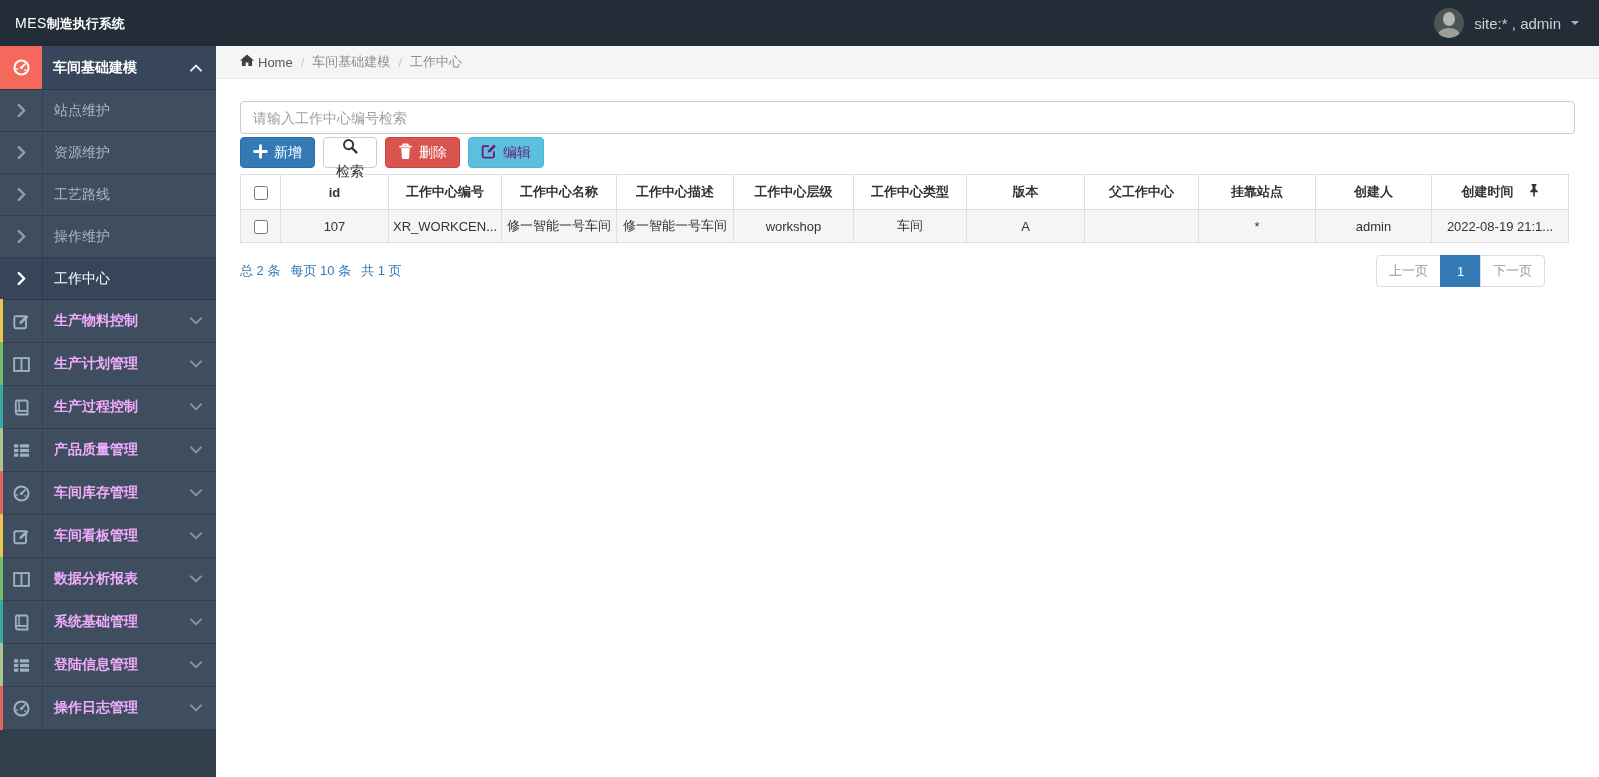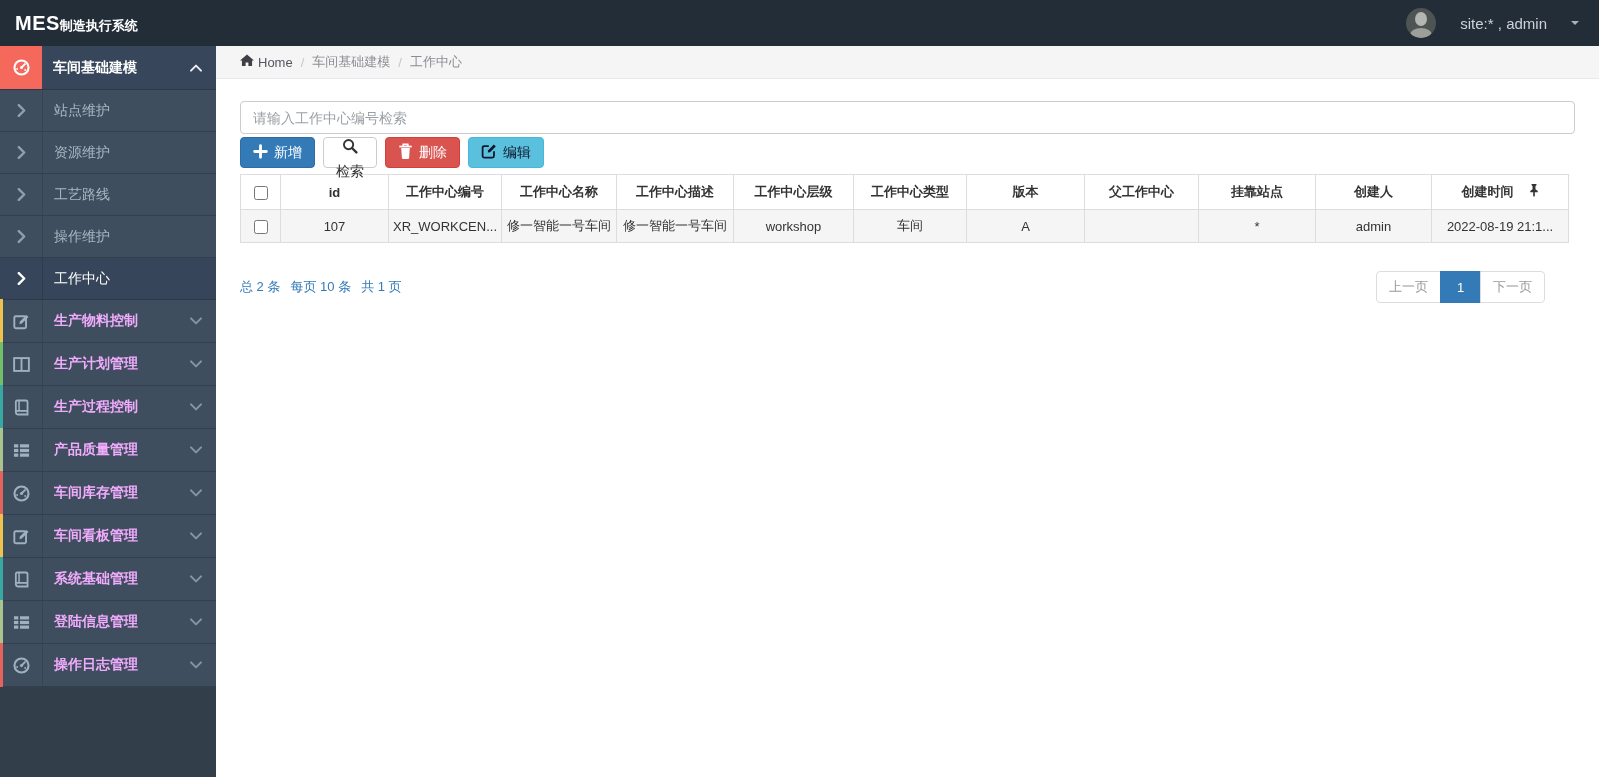--- a/index.html
+++ b/index.html
@@ -4,23 +4,23 @@
 <style>
   html,body{margin:0;padding:0;}
   body{
     width:1599px;height:777px;overflow:hidden;position:relative;
     font-family:"Liberation Sans","DejaVu Sans",sans-serif;background:#fff;
   }
   
   .topbar{position:absolute;top:0;left:0;width:100%;height:46px;background:#232d37;
     display:flex;align-items:center;z-index:20;}
   .logo{width:216px;box-sizing:border-box;padding-left:15px;color:#fff;white-space:nowrap;cursor:pointer;}
-  .logo-mes{font-size:20px;font-weight:bold;letter-spacing:.5px;}
+  .logo-mes{font-size:14px;font-weight:normal;letter-spacing:.5px;}
   .logo-rest{font-size:13px;font-weight:bold;}
-  .topbar-user{margin-left:auto;display:flex;align-items:center;gap:24px;
+  .topbar-user{margin-left:auto;display:flex;align-items:center;gap:10px;
     padding-right:20px;color:#ccd2d7;font-size:15px;cursor:pointer;}
   .avatar{width:30px;height:30px;border-radius:50%;background:#4e5453;position:relative;
     overflow:hidden;display:inline-block;flex:0 0 30px;}
   .av-head{position:absolute;left:9px;top:4px;width:12px;height:14px;border-radius:50%;background:#b4b6b2;}
   .av-body{position:absolute;left:4px;top:20px;width:22px;height:14px;border-radius:50% 50% 0 0;background:#9b9e99;}
   .caret{width:0;height:0;border-left:4px solid transparent;border-right:4px solid transparent;
     border-top:4px solid #aab2b8;display:inline-block;}
   
   .sidebar{position:absolute;top:46px;left:0;width:216px;bottom:0;background:#323e4a;z-index:10;}
   .menu-row{position:relative;display:flex;align-items:center;height:43px;background:#3f4e5e;
@@ -50,32 +50,32 @@
   .content{padding:22px 24px 0 24px;}
   .search-input{width:100%;box-sizing:border-box;height:33px;border:1px solid #ccc;border-radius:4px;
     padding:0 12px;font-size:14px;color:#555;outline:none;font-family:inherit;}
   .search-input::placeholder{color:#9aa0a6;}
   .toolbar{display:flex;gap:8px;margin-top:3px;}
   .btn{display:inline-flex;align-items:center;gap:6px;height:31px;padding:0 12px;border-radius:4px;
     font-size:14px;cursor:pointer;border:1px solid transparent;background:#fff;font-family:inherit;}
   .btn-primary{background:#337ab7;border-color:#2e6da4;color:#fff;}
   .btn-default{background:#fff;border-color:#ccc;color:#333;flex-direction:column;}
   .btn-danger{background:#d9534f;border-color:#d43f3a;color:#fff;}
-  .btn-info{background:#5bc0de;border-color:#46b8da;color:#0f172a;justify-content:center;}
+  .btn-info{background:#5bc0de;border-color:#46b8da;color:#701a75;justify-content:center;}
   
   table.grid{border-collapse:collapse;margin-top:6px;table-layout:fixed;width:1328px;}
   .grid th,.grid td{border:1px solid #ddd;font-size:13px;text-align:center;padding:0 4px;
     overflow:hidden;white-space:nowrap;box-sizing:border-box;}
   .grid th{height:35px;font-weight:bold;color:#333;background:#fff;}
   .grid td{height:33px;color:#333;}
   .grid tbody tr:nth-child(odd){background:#f5f5f5;}
   .grid input[type=checkbox]{width:14px;height:14px;margin:0;vertical-align:middle;cursor:pointer;}
   .pin{margin-left:15px;color:#333;vertical-align:-1px;cursor:pointer;}
   
-  .pagefoot{display:flex;align-items:center;margin-top:28px;padding-right:30px;}
+  .pagefoot{display:flex;align-items:center;margin-top:12px;padding-right:30px;}
   .summary{color:#337ab7;font-size:13px;display:flex;gap:10px;}
   .pager{margin-left:auto;display:inline-flex;}
   .pg{display:inline-flex;align-items:center;justify-content:center;min-width:40px;height:32px;
     padding:0 12px;border:1px solid #ddd;background:#fff;color:#999;font-size:13px;margin-left:-1px;
     cursor:pointer;text-decoration:none;box-sizing:border-box;}
   .pg.prev{border-radius:4px 0 0 4px;margin-left:0;}
   .pg.next{border-radius:0 4px 4px 0;}
   .pg.active{background:#337ab7;border-color:#337ab7;color:#fff;padding:0;min-width:41px;}
 </style>
 </head>
@@ -243,20 +243,35 @@
       </div>
       <div class="menu-row">
         <span class="strip" style="background: rgb(238, 195, 77);"></span>
         <span class="icon-col">
           <svg width="17" height="17" viewBox="0 0 18 18">
             <rect x="1.4" y="3.4" width="12.4" height="12.8" rx="1.6" fill="none" stroke="currentColor" stroke-width="2"></rect>
             <path d="M6.8 11.8l2.6-.6 7-7L14.3 2l-7 7z" fill="currentColor"></path>
           </svg>
         </span>
         <span class="g-label">车间看板管理</span>
+        <span class="row-chev">
+          <svg width="12" height="8" viewBox="0 0 12 8">
+            <path d="M1 1.4l5 5 5-5" fill="none" stroke="currentColor" stroke-width="2" stroke-linecap="round" stroke-linejoin="round"></path>
+          </svg>
+        </span>
+      </div>
+      <div class="menu-row">
+        <span class="strip" style="background: rgb(114, 191, 106);"></span>
+        <span class="icon-col">
+          <svg width="17" height="17" viewBox="0 0 18 18">
+            <rect x="1.2" y="2.2" width="15.6" height="13.6" fill="none" stroke="currentColor" stroke-width="2"></rect>
+            <line x1="9" y1="2.2" x2="9" y2="15.8" stroke="currentColor" stroke-width="2"></line>
+          </svg>
+        </span>
+        <span class="g-label">数据分析报表</span>
         <span class="row-chev">
           <svg width="12" height="8" viewBox="0 0 12 8">
             <path d="M1 1.4l5 5 5-5" fill="none" stroke="currentColor" stroke-width="2" stroke-linecap="round" stroke-linejoin="round"></path>
           </svg>
         </span>
       </div>
       <div class="menu-row">
         <span class="strip" style="background: rgb(56, 168, 162);"></span>
         <span class="icon-col">
           <svg width="17" height="17" viewBox="0 0 18 18">

